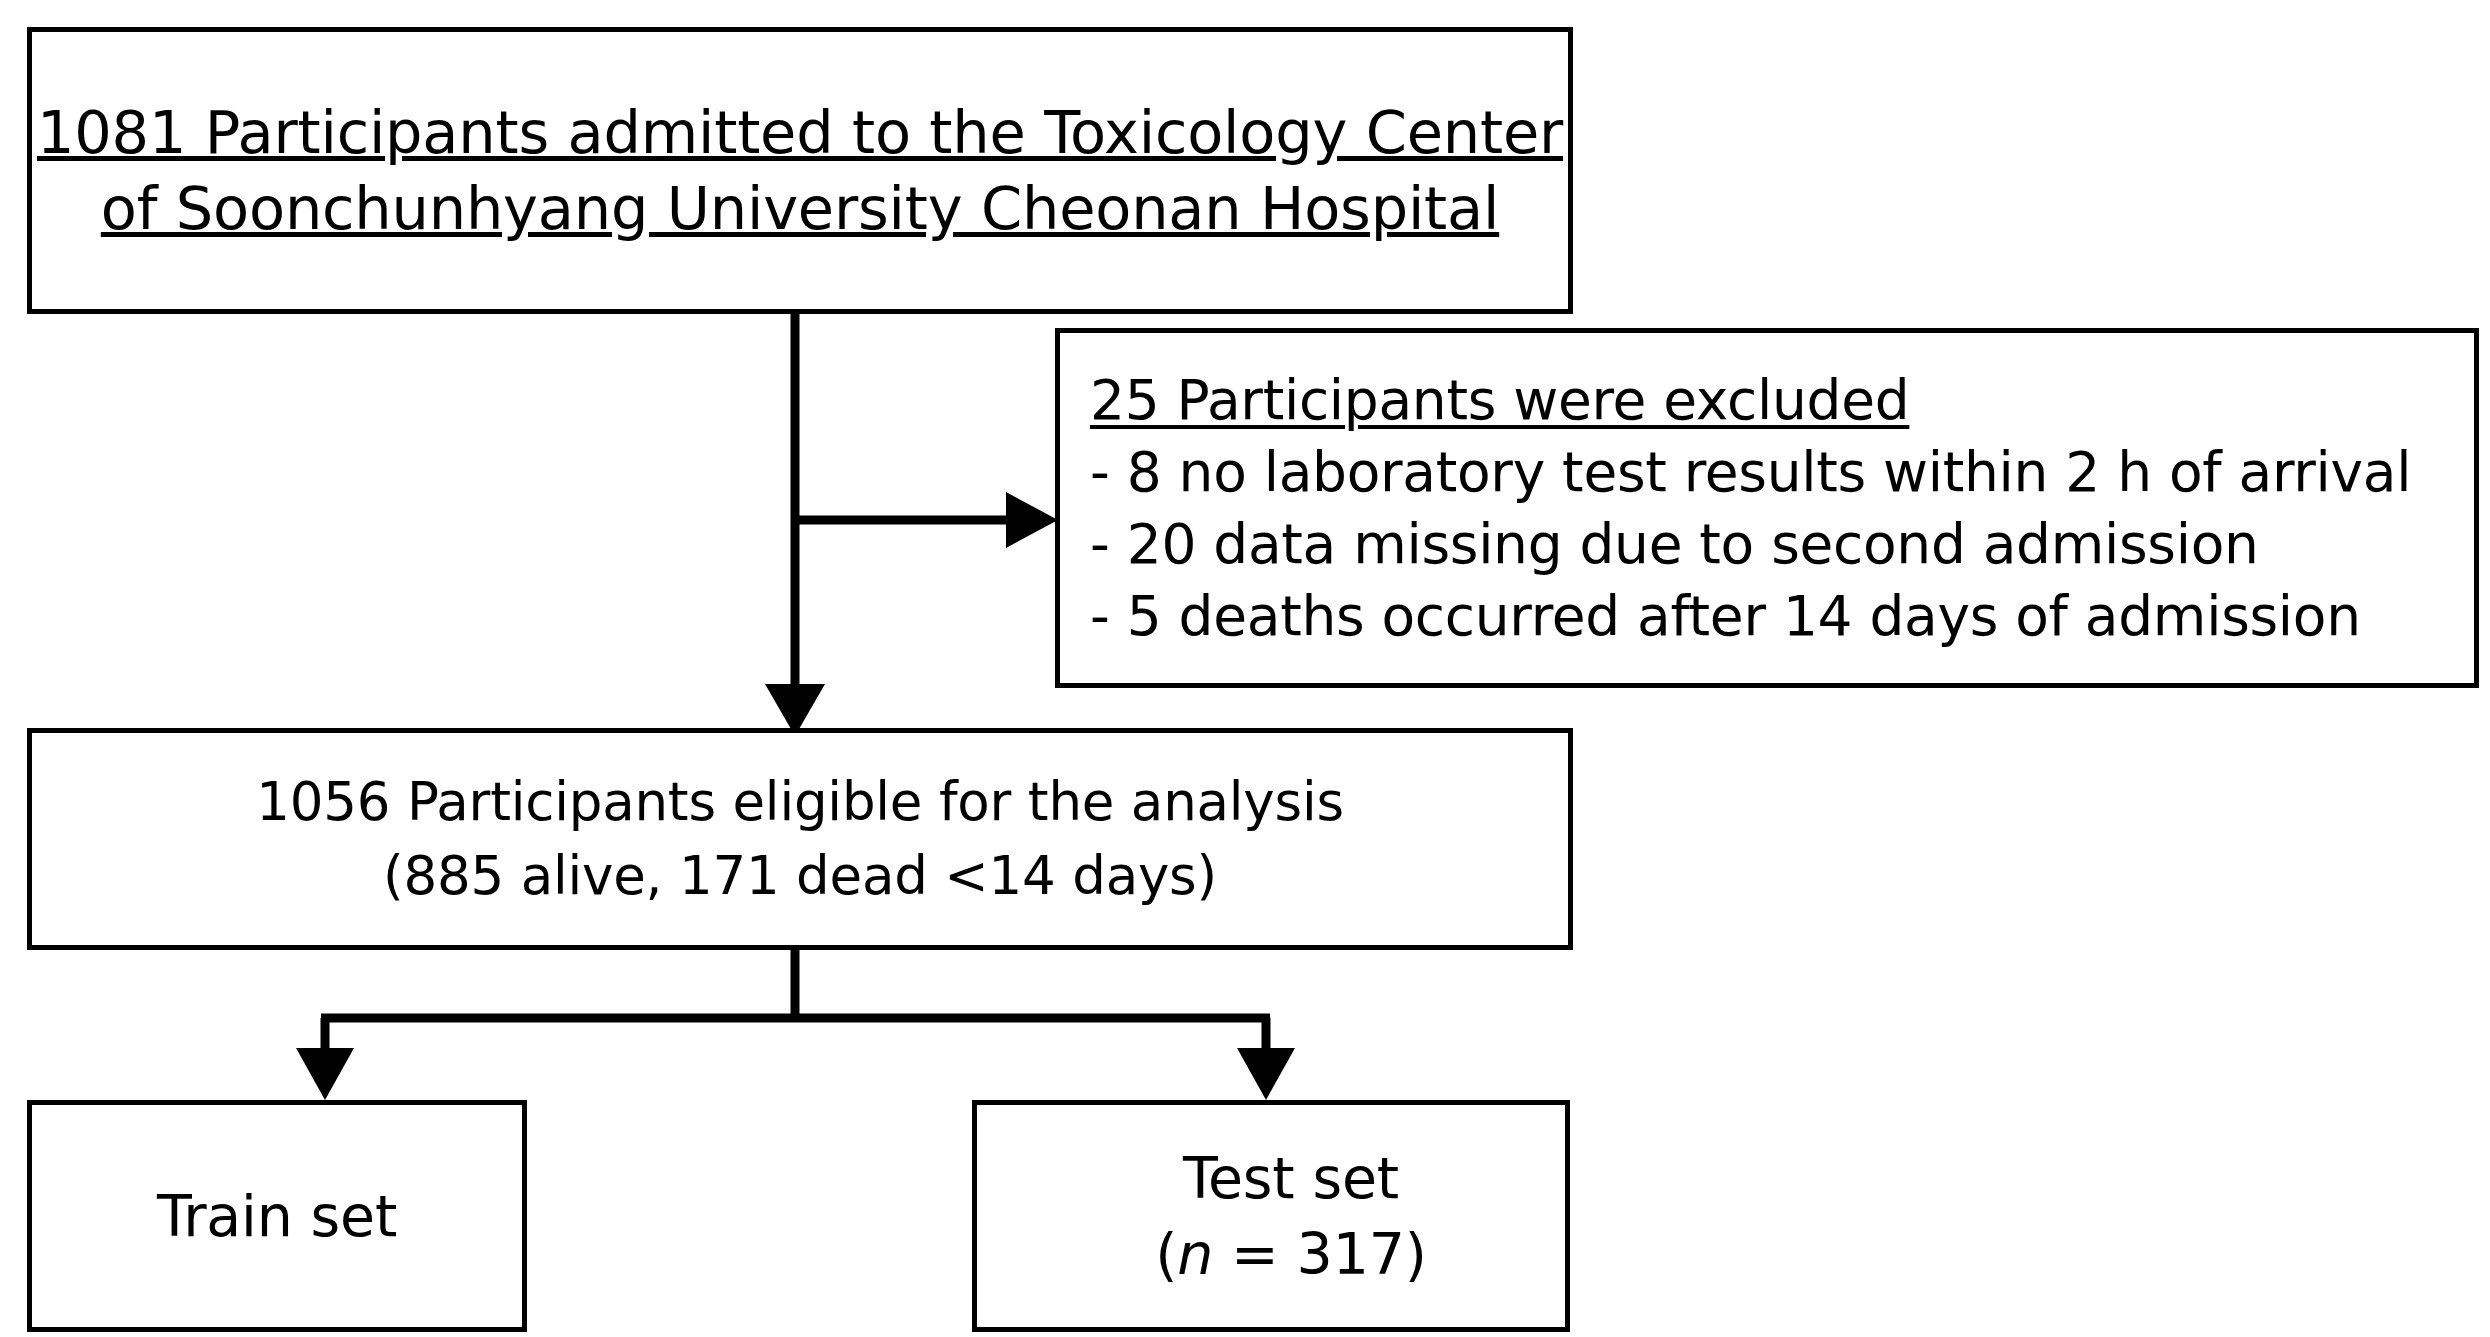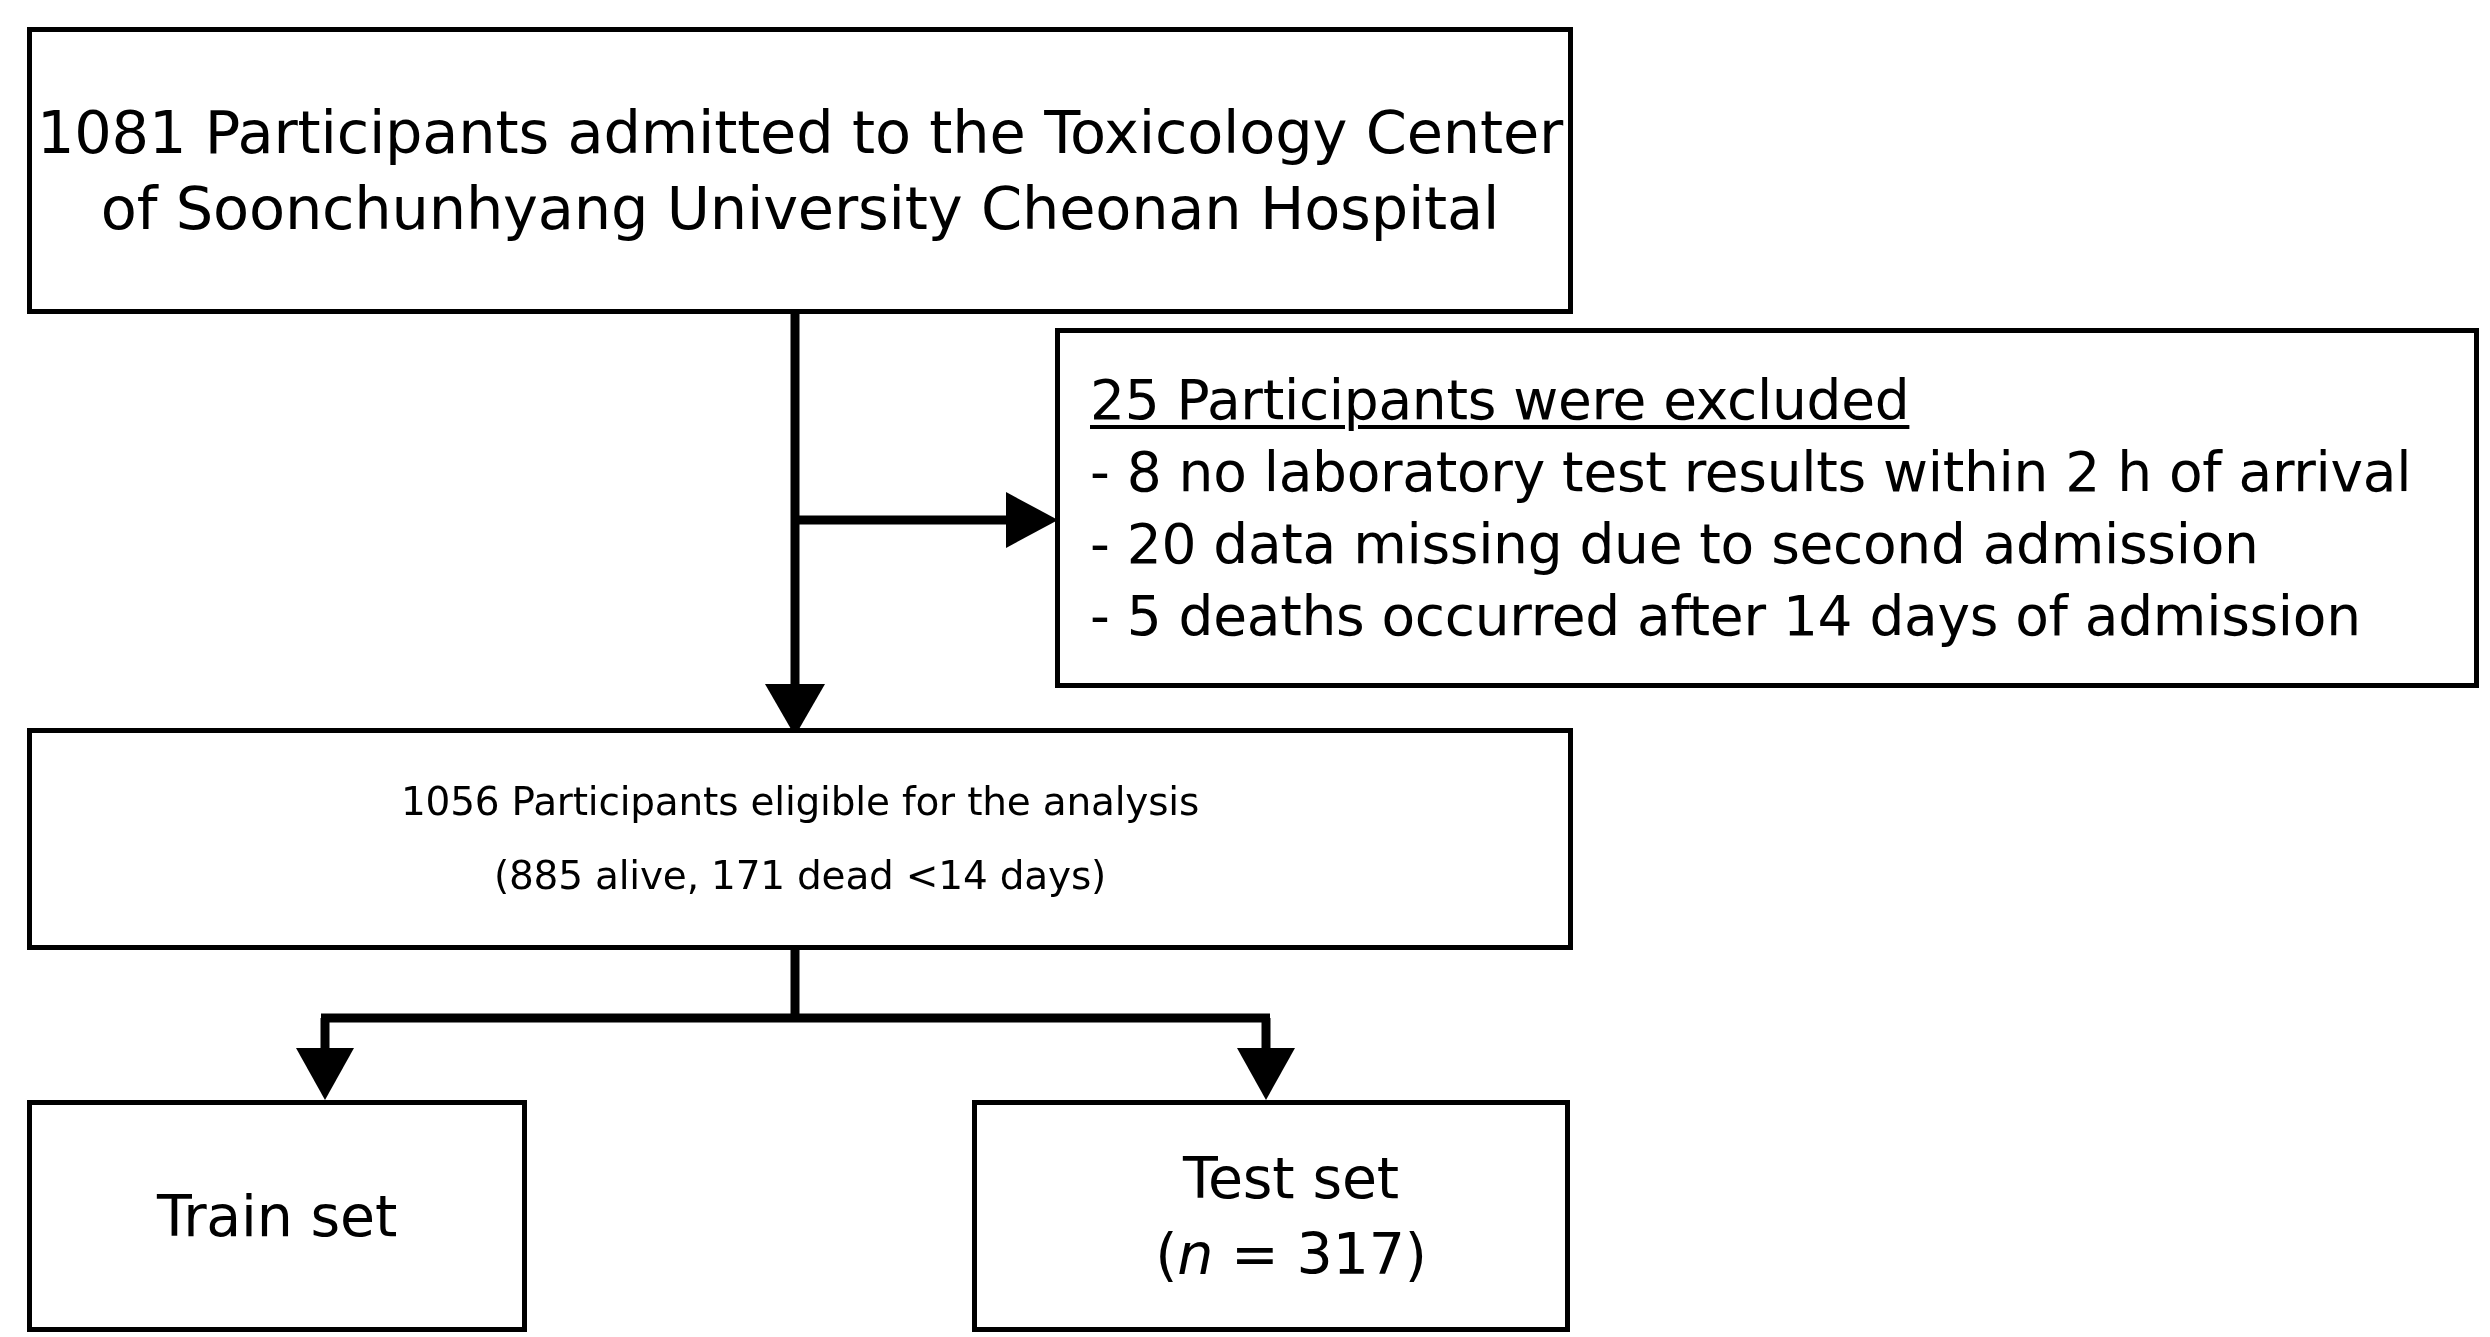--- a/index.html
+++ b/index.html
@@ -46,20 +46,21 @@
   #box-admitted {
     left: 27px;
     top: 27px;
     width: 1546px;
     height: 287px;
   }
   #box-admitted .line-text {
     font-size: 59px;
     line-height: 76px;
     letter-spacing: -0.2px;
+    text-decoration: underline;
   }
 
   
   #box-excluded {
     left: 1055px;
     top: 328px;
     width: 1424px;
     height: 360px;
   }
   #box-excluded .line-text {
@@ -74,21 +75,21 @@
   }
 
   
   #box-eligible {
     left: 27px;
     top: 728px;
     width: 1546px;
     height: 222px;
   }
   #box-eligible .line-text {
-    font-size: 39px;
+    font-size: 53px;
     line-height: 74px;
     letter-spacing: -0.2px;
   }
 
   
   #box-train {
     left: 27px;
     top: 1100px;
     width: 500px;
     height: 232px;

